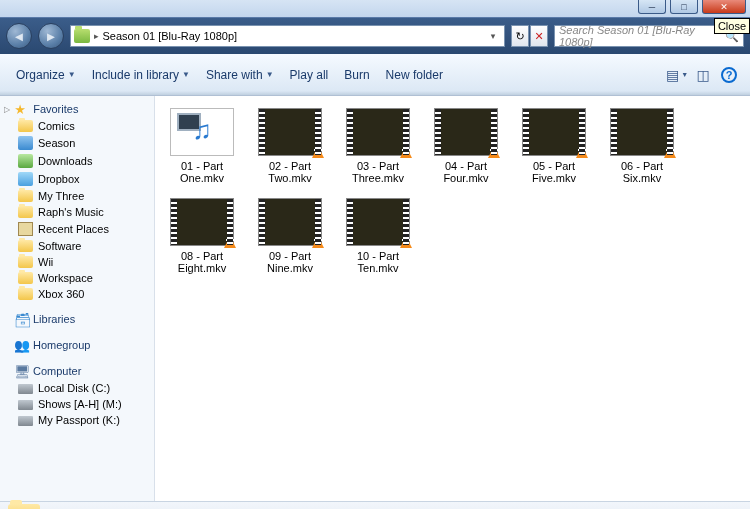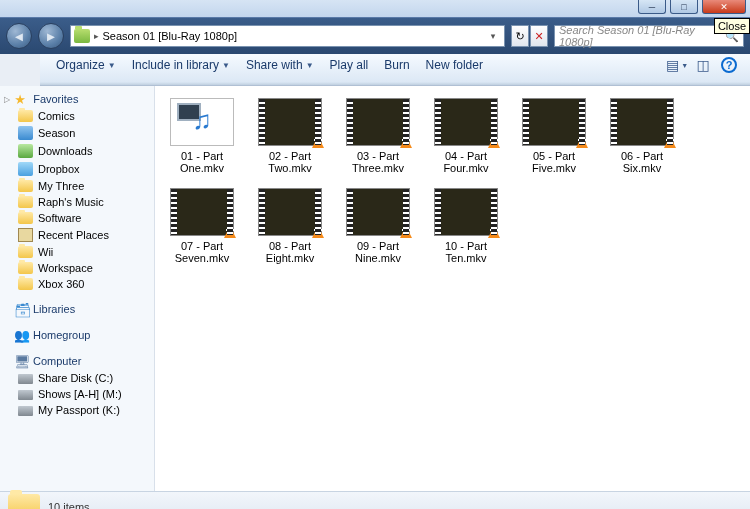--- a/index.html
+++ b/index.html
@@ -19,21 +19,21 @@
   .addrbox .foldericon::before {content:""; position:absolute; top:-3px; left:1px; width:7px; height:3px; background:#b8de6f; border-radius:1px 1px 0 0;}
   .addrsep { color:#555; font-size:9px;}
   .addrdrop { width:16px; text-align:center; color:#555; font-size:9px;}
   .refresh-x { display:flex; gap:1px;}
   .refresh-x span { width:18px; height:22px; background:linear-gradient(#fefefe,#e0e6ee); border:1px solid #7a93b0; display:flex; align-items:center; justify-content:center; font-size:11px;}
   .refresh-x .xbtn { color:#c22;}
   .searchbox { width:190px; height:22px; background:#fff; border:1px solid #7a93b0; display:flex; align-items:center; padding:0 4px; color:#888; font-size:11px; font-style:italic;justify-content:flex-end;}
   .searchbox .mag { margin-left:auto; font-style:normal; color:#5a7aa0;}
 
   
-  .toolbar { height:32px; background: linear-gradient(#f5faff, #dce8f5 90%, #c0d0e0); border-bottom:1px solid #b0c0d4; display:flex; align-items:flex-start; padding:0 8px; font-size:12px; color:#1a3a6a;margin-left:40px;}
+  .toolbar { height:42px; background: linear-gradient(#f5faff, #dce8f5 90%, #c0d0e0); border-bottom:1px solid #b0c0d4; display:flex; align-items:center; padding:0 8px; font-size:12px; color:#1a3a6a;}
   .tbitem { padding:4px 8px; display:flex; align-items:center; gap:3px; cursor:default;}
   .tbitem .dd { font-size:8px; color:#3a5a8a;}
   .tbspacer { flex:1;}
   .tbicon { width:22px; height:22px; display:flex; align-items:center; justify-content:center; margin:0 2px; color:#3a5a8a; font-size:14px;}
   .help { color:#0a6ad0; font-weight:bold; border:2px solid #0a6ad0; border-radius:50%; width:16px; height:16px; font-size:11px; line-height:13px; text-align:center;}
 
   
   .mainarea { display:flex; height:405px; background:#fff;}
   .sidebar { width:155px; background:#f4f8fc; border-right:1px solid #d8e0ea; overflow-y:auto; font-size:11px; padding:4px 0; position:relative;}
   .sidebar::-webkit-scrollbar{width:16px;} .sidebar::-webkit-scrollbar-track{background:#e8eef4;} .sidebar::-webkit-scrollbar-thumb{background:#c2d0e0; border:1px solid #a0b0c4;}
@@ -155,26 +155,26 @@
           </div>
           <div class="navitem">
             <span class="ico ico-fold"></span>
             <span>My Three</span>
           </div>
           <div class="navitem">
             <span class="ico ico-fold"></span>
             <span>Raph's Music</span>
           </div>
           <div class="navitem">
-            <span class="ico ico-fold"></span>
-            <span>Software</span>
-          </div>
-          <div class="navitem">
             <span class="ico ico-rec"></span>
             <span>Recent Places</span>
+          </div>
+          <div class="navitem">
+            <span class="ico ico-fold"></span>
+            <span>Software</span>
           </div>
           <div class="navitem">
             <span class="ico ico-fold"></span>
             <span>Wii</span>
           </div>
           <div class="navitem">
             <span class="ico ico-fold"></span>
             <span>Workspace</span>
           </div>
           <div class="navitem">
@@ -196,21 +196,21 @@
       </div>
     </div>
     <div class="navgroup">
       <div class="grouphead" style="padding-left:14px">
         <span class="ico ico-comp">🖥</span>
         <span>Computer</span>
       </div>
       <div id="comp-items">
           <div class="navitem">
             <span class="ico ico-disk"></span>
-            <span>Share Disk (C:)</span>
+            <span>Local Disk (C:)</span>
           </div>
           <div class="navitem">
             <span class="ico ico-disk"></span>
             <span>Shows [A-H] (M:)</span>
           </div>
           <div class="navitem">
             <span class="ico ico-disk"></span>
             <span>My Passport (K:)</span>
           </div>
         </div>
@@ -254,27 +254,20 @@
             <div class="cone"></div>
           </div>
           <div>05 - Part Five.mkv</div>
         </div>
         <div class="file">
           <div class="thumb">
             <div class="inner"></div>
             <div class="cone"></div>
           </div>
           <div>06 - Part Six.mkv</div>
-        </div>
-        <div class="file">
-          <div class="thumb">
-            <div class="inner"></div>
-            <div class="cone"></div>
-          </div>
-          <div>07 - Part Seven.mkv</div>
         </div>
         <div class="file">
           <div class="thumb">
             <div class="inner"></div>
             <div class="cone"></div>
           </div>
           <div>08 - Part Eight.mkv</div>
         </div>
         <div class="file">
           <div class="thumb">

